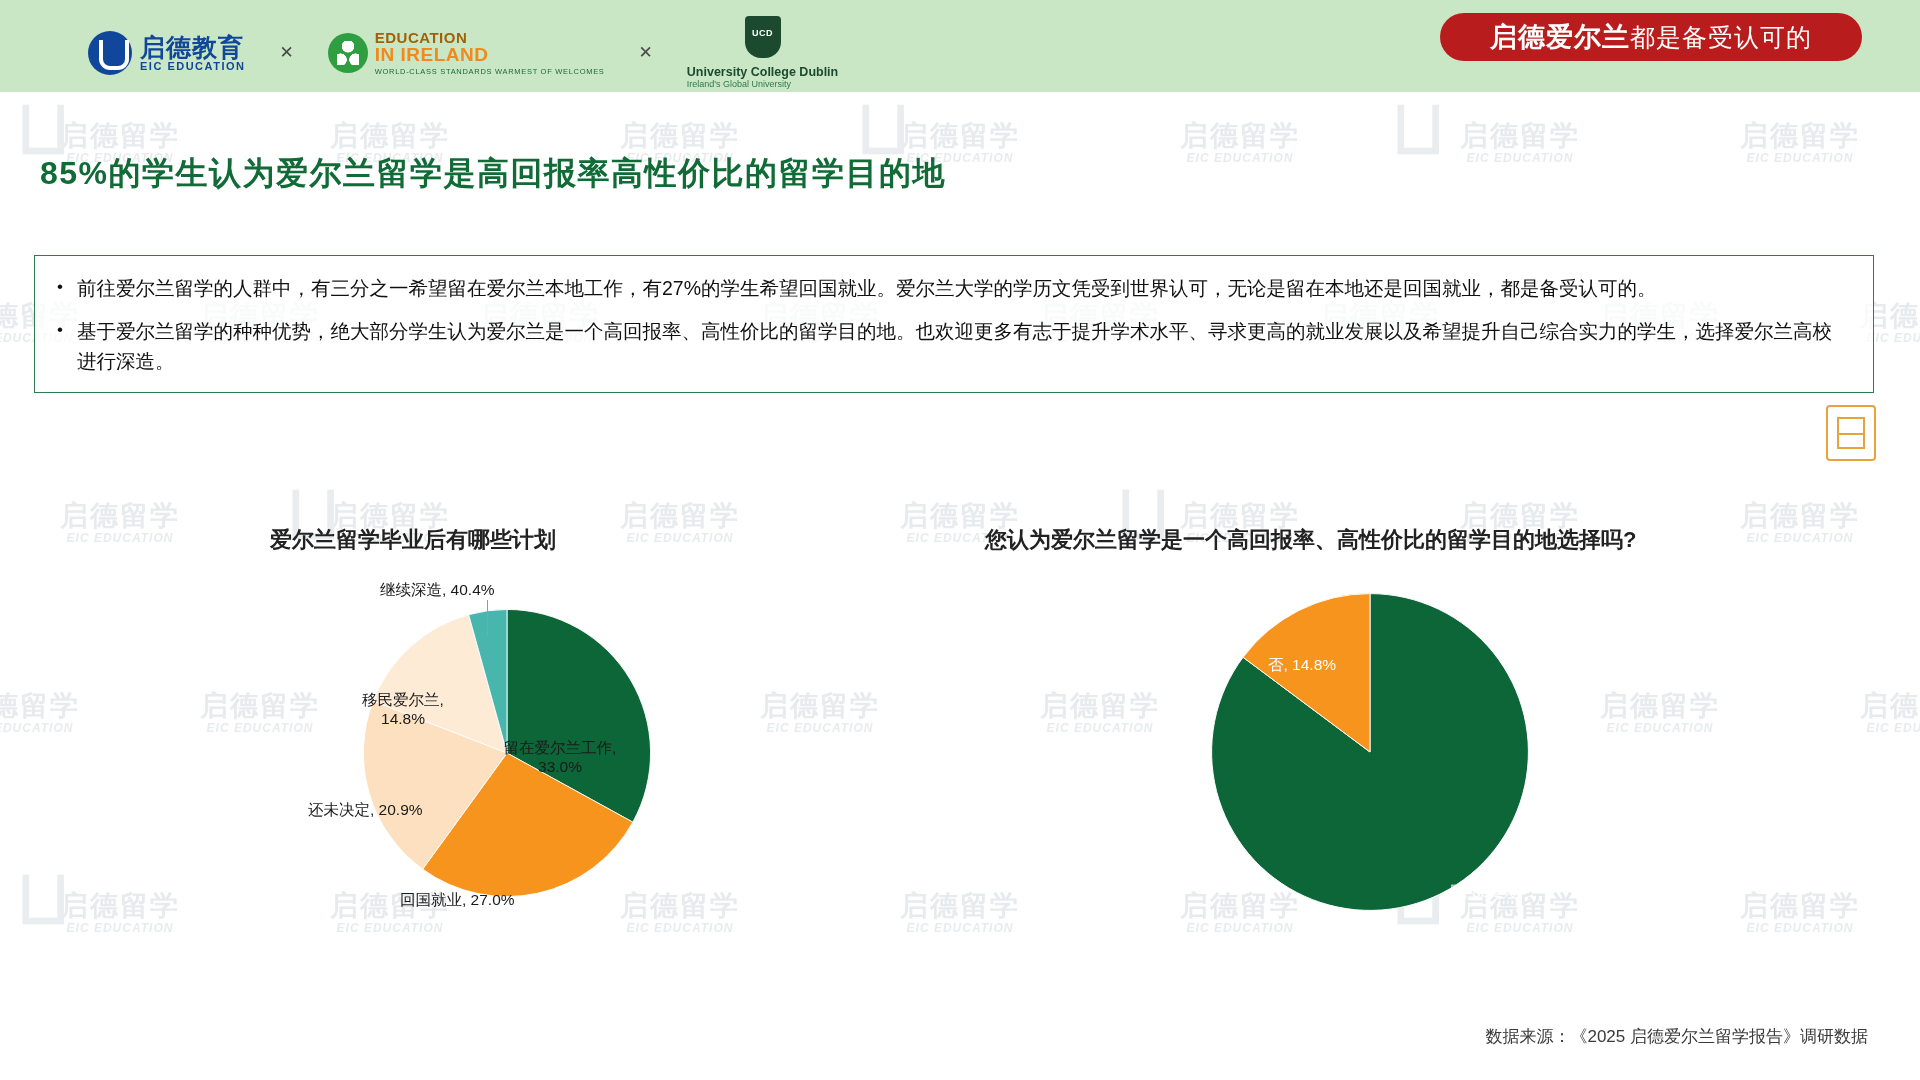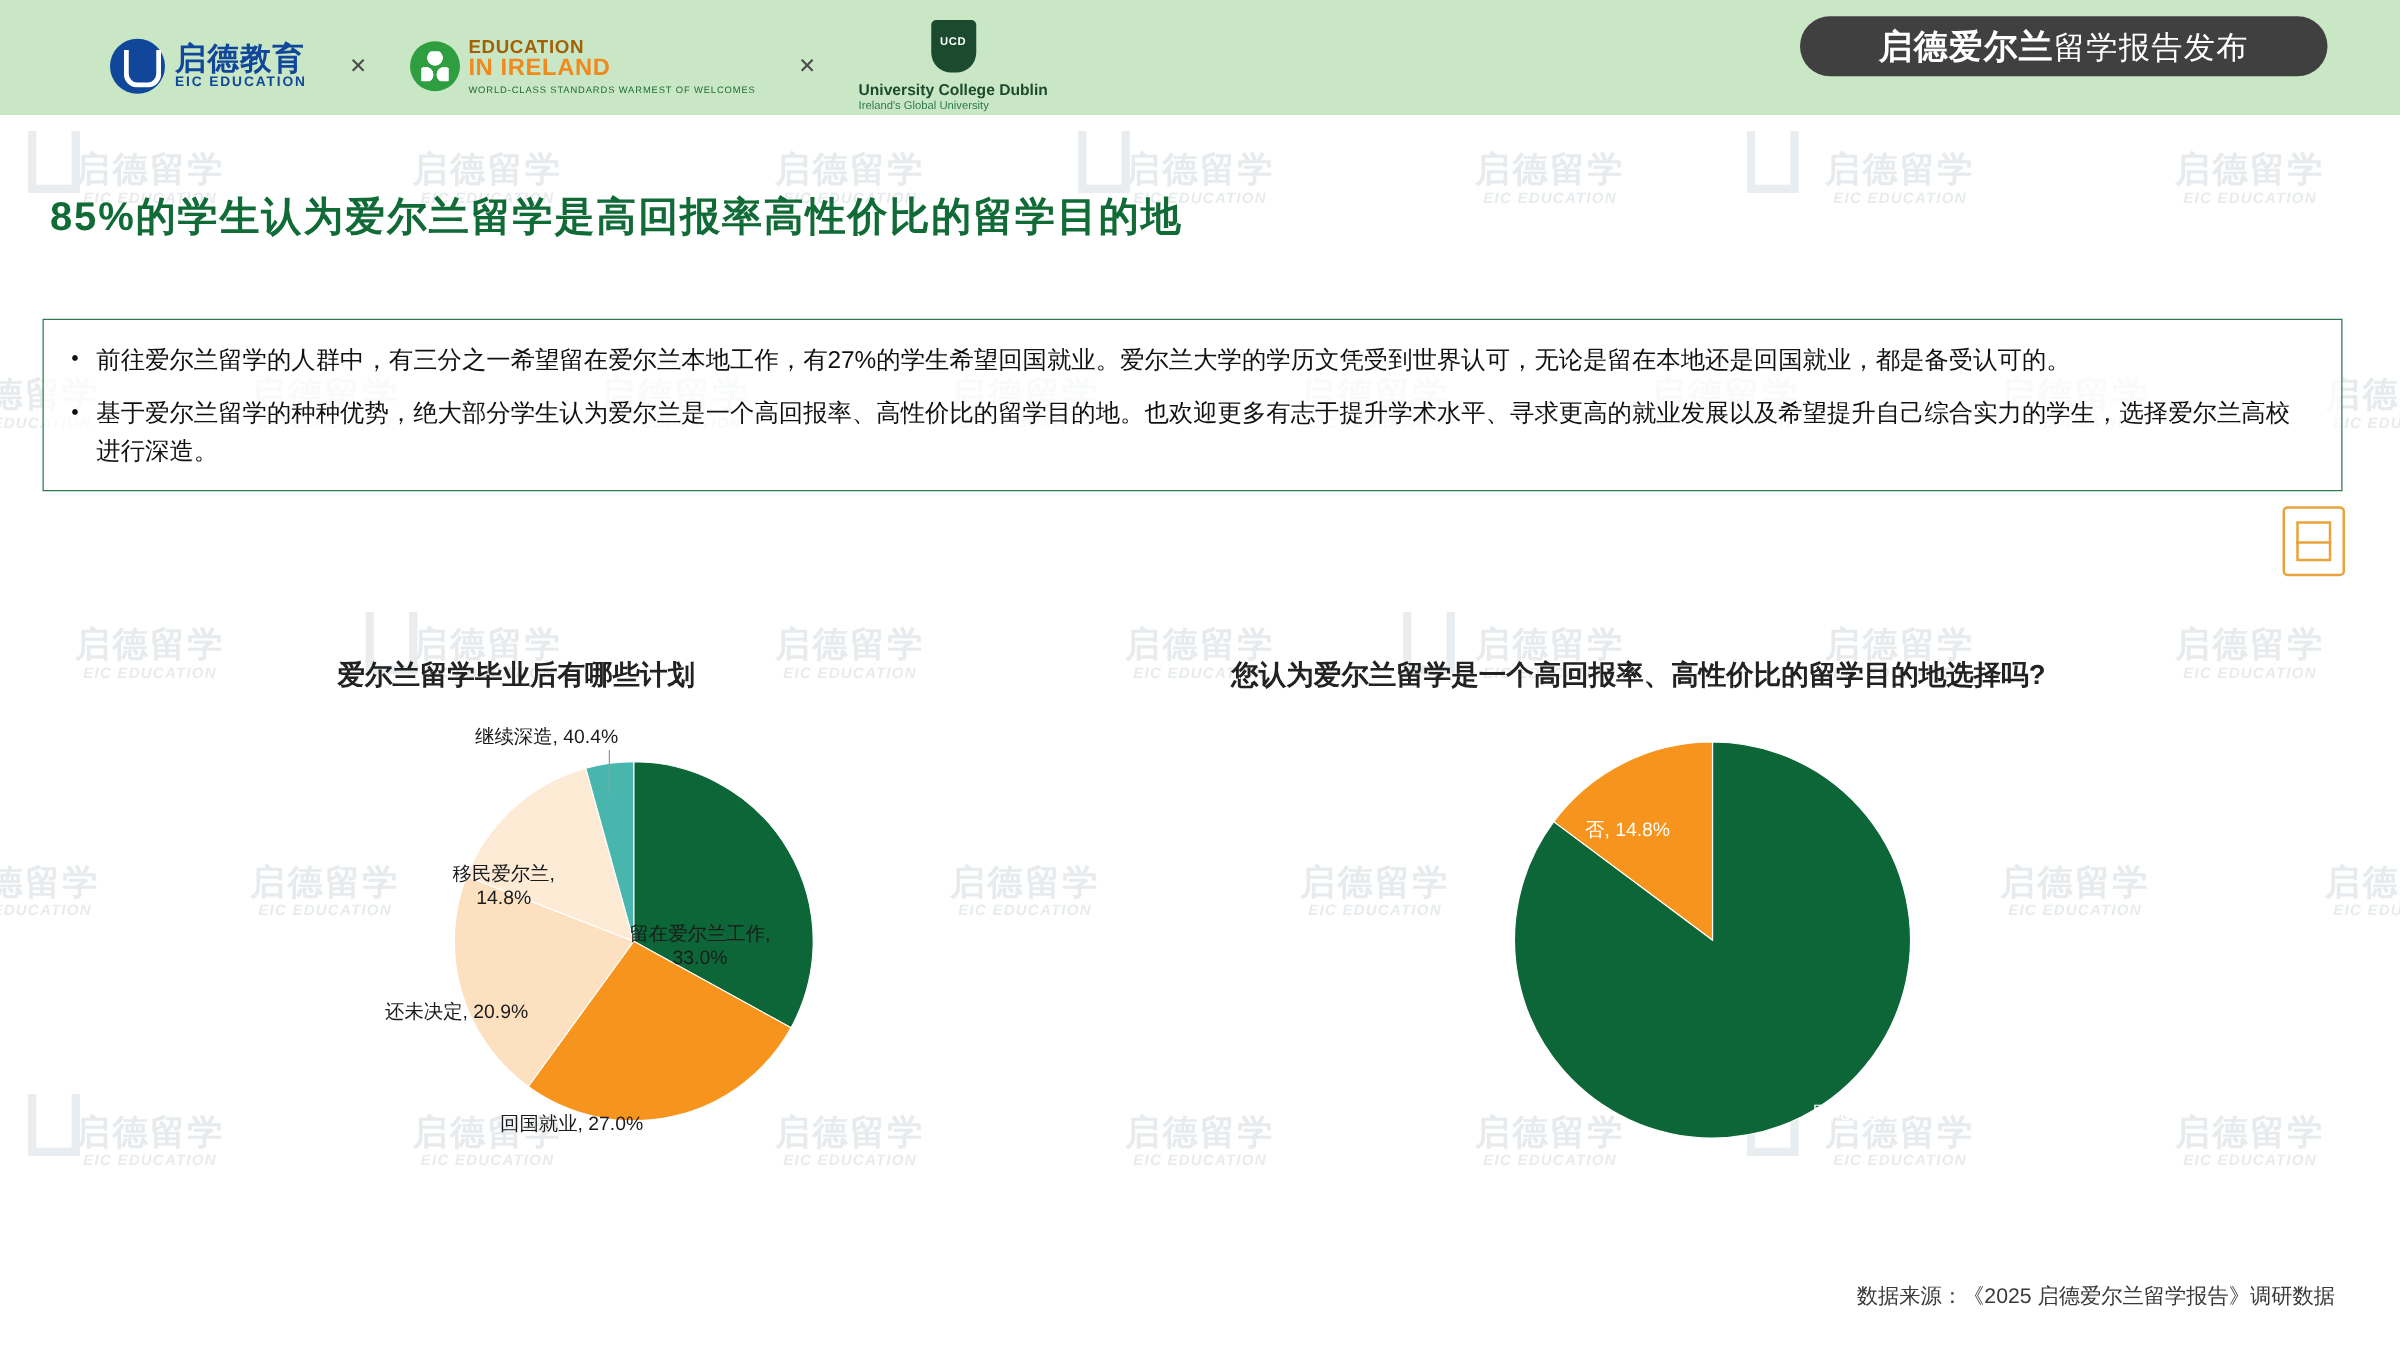--- a/index.html
+++ b/index.html
@@ -150,21 +150,21 @@
   }
   .ucd-text .u1 { font-size: 12.5px; font-weight: bold; color: #1b4a2f; line-height: 1.15;}
   .ucd-text .u2 { font-size: 9px; color: #2f7a4a; line-height: 1.15;}
 
   .report-pill {
     position: absolute;
     right: 58px; top: 13px;
     height: 48px;
     min-width: 370px;
     border-radius: 24px;
-    background: #404040;
+    background: #b91c1c;
     display: flex;
     align-items: center;
     justify-content: center;
     padding: 0 26px;
     z-index: 3;
   }
   .report-pill .p1 {
     font-size: 27px;
     font-weight: bold;
     color: #ffffff;
@@ -472,21 +472,21 @@
       <div class="ucd-crest"></div>
       <div class="ucd-text">
         <div class="u1">University College Dublin</div>
         <div class="u2">Ireland's Global University</div>
       </div>
     </div>
   </div>
 
   <div class="report-pill">
     <span class="p1">启德爱尔兰</span>
-      <span class="p2">留学报告发布</span>
+      <span class="p2">都是备受认可的</span>
   </div>
 
   <div class="slide-title">85%的学生认为爱尔兰留学是高回报率高性价比的留学目的地</div>
 
   <div class="bullet-box">
     <div class="bullet">
       <div class="dot">•</div>
       <div class="txt">前往爱尔兰留学的人群中，有三分之一希望留在爱尔兰本地工作，有27%的学生希望回国就业。爱尔兰大学的学历文凭受到世界认可，无论是留在本地还是回国就业，都是备受认可的。</div>
     </div>
     <div class="bullet">

